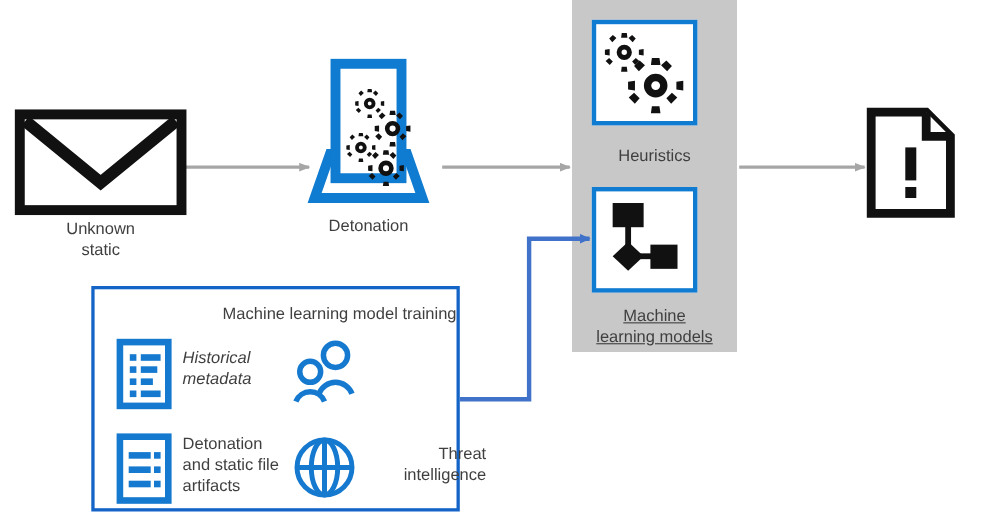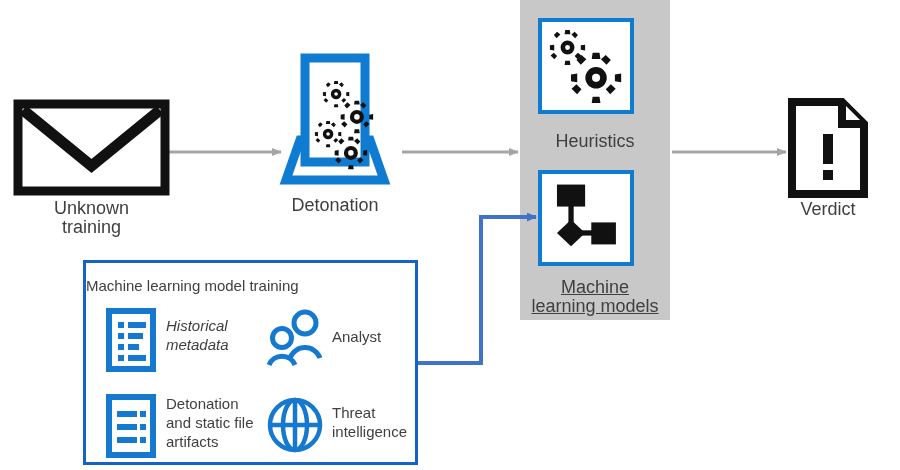--- a/index.html
+++ b/index.html
@@ -10,21 +10,21 @@
     overflow:hidden;
     position:relative;
   }
   #stage{position:absolute;left:0;top:0;width:900px;height:470px;}
   .layer{position:absolute;left:0;top:0;width:900px;height:470px;}
   .node{position:absolute;}
   .caption{
     position:absolute;
     text-align:center;
     color:#3f3f3f;
-    font-size:18px;
+    font-size:15px;
     line-height:19px;
     white-space:pre-line;
     font-family:"Liberation Sans", sans-serif;
   }
   .graybox{
     position:absolute;
     background:#c8c8c8;
   }
   .bluebox{
     position:absolute;
@@ -34,21 +34,21 @@
   }
   .trainbox{
     position:absolute;
     border:3px solid #1464c8;
     background:#ffffff;
     box-sizing:border-box;
   }
   .train-title{
     position:absolute;
     width:100%;
-    text-align:left;
+    text-align:right;
     color:#3f3f3f;
     font-size:15px;
     font-family:"Liberation Sans", sans-serif;
   }
   .item-label{
     position:absolute;
     color:#3f3f3f;
     font-size:15px;
     line-height:19px;
     white-space:pre-line;
@@ -90,21 +90,21 @@
     </g>
   </svg>
 
   <div class="node" style="left:14px;top:100px;width:155px;height:95px;">
     <svg width="155" height="95" viewBox="0 0 155 95">
       <rect x="4" y="4" width="147" height="87" fill="#ffffff" stroke="#111111" stroke-width="9"></rect>
       <path d="M9,10 L77.5,66 L146,10" fill="none" stroke="#111111" stroke-width="11" stroke-linejoin="miter"></path>
     </svg>
   </div>
   <div class="caption" style="left:14px;top:199px;width:155px;">Unknown
-training</div>
+static</div>
 
   <div class="node" style="left:270px;top:52px;width:130px;height:133px;">
     <svg width="130" height="133" viewBox="0 0 130 133">
 
       <path d="M16,128 L30,88 L100,88 L114,128 Z" fill="none" stroke="#0f7bd1" stroke-width="9" stroke-linejoin="miter"></path>
 
       <rect x="35" y="6" width="60" height="104" fill="#ffffff" stroke="#0f7bd1" stroke-width="9"></rect>
 
       <g fill="#111111">
         <g transform="translate(52,28) scale(0.055)">
@@ -182,21 +182,20 @@
 learning models</div>
 
   <div class="node" style="left:788px;top:98px;width:80px;height:100px;">
     <svg width="80" height="100" viewBox="0 0 80 100">
       <path d="M4,4 H54 L76,26 V96 H4 Z" fill="#ffffff" stroke="#111111" stroke-width="8" stroke-linejoin="miter"></path>
       <path d="M54,4 L54,26 L76,26" fill="#ffffff" stroke="#111111" stroke-width="8" stroke-linejoin="miter"></path>
       <rect x="35" y="36" width="10" height="30" fill="#111111"></rect>
       <rect x="35" y="72" width="10" height="10" fill="#111111"></rect>
     </svg>
   </div>
-  <div class="caption" style="left:778px;top:200px;width:100px;">Verdict</div>
 
   <div class="trainbox" style="left:83px;top:260px;width:335px;height:205px;">
 
     <div class="train-title" style="left:0;top:14px;">Machine learning model training</div>
 
     <div class="node" style="left:20px;top:45px;width:50px;height:64px;">
       <svg width="50" height="64" viewBox="0 0 50 64">
         <rect x="3" y="3" width="44" height="58" fill="#ffffff" stroke="#1479cf" stroke-width="6"></rect>
         <g fill="#1479cf">
           <rect x="12" y="14" width="6" height="6"></rect>
@@ -218,21 +217,20 @@
         <g fill="none" stroke="#1479cf" stroke-width="5">
 
           <circle cx="39" cy="15" r="11"></circle>
           <path d="M24,50 A16,16 0 0,1 54,50"></path>
 
           <circle cx="16" cy="30" r="9.5"></circle>
           <path d="M3,57 A14,14 0 0,1 29,57"></path>
         </g>
       </svg>
     </div>
-    <div class="item-label" style="left:246px;top:64px;width:90px;">Analyst</div>
 
     <div class="node" style="left:20px;top:131px;width:50px;height:64px;">
       <svg width="50" height="64" viewBox="0 0 50 64">
         <rect x="3" y="3" width="44" height="58" fill="#ffffff" stroke="#1479cf" stroke-width="6"></rect>
         <g fill="#1479cf">
           <rect x="11" y="17" width="20" height="6"></rect>
             <rect x="34" y="17" width="6" height="6"></rect>
           <rect x="11" y="30" width="20" height="6"></rect>
             <rect x="34" y="30" width="6" height="6"></rect>
           <rect x="11" y="43" width="20" height="6"></rect>
@@ -247,18 +245,18 @@
     <div class="node" style="left:180px;top:133px;width:58px;height:58px;">
       <svg width="58" height="58" viewBox="0 0 58 58">
         <g fill="none" stroke="#1479cf" stroke-width="4.5">
           <circle cx="29" cy="29" r="25"></circle>
           <line x1="4" y1="29" x2="54" y2="29"></line>
           <ellipse cx="29" cy="29" rx="12" ry="25"></ellipse>
           <line x1="29" y1="4" x2="29" y2="54"></line>
         </g>
       </svg>
     </div>
-    <div class="item-label" style="left:246px;top:140px;width:110px;">Threat
+    <div class="item-label" style="left:246px;top:140px;width:110px;text-align:right;">Threat
 intelligence</div>
 
   </div>
 
 </div>
 
 </body></html>

